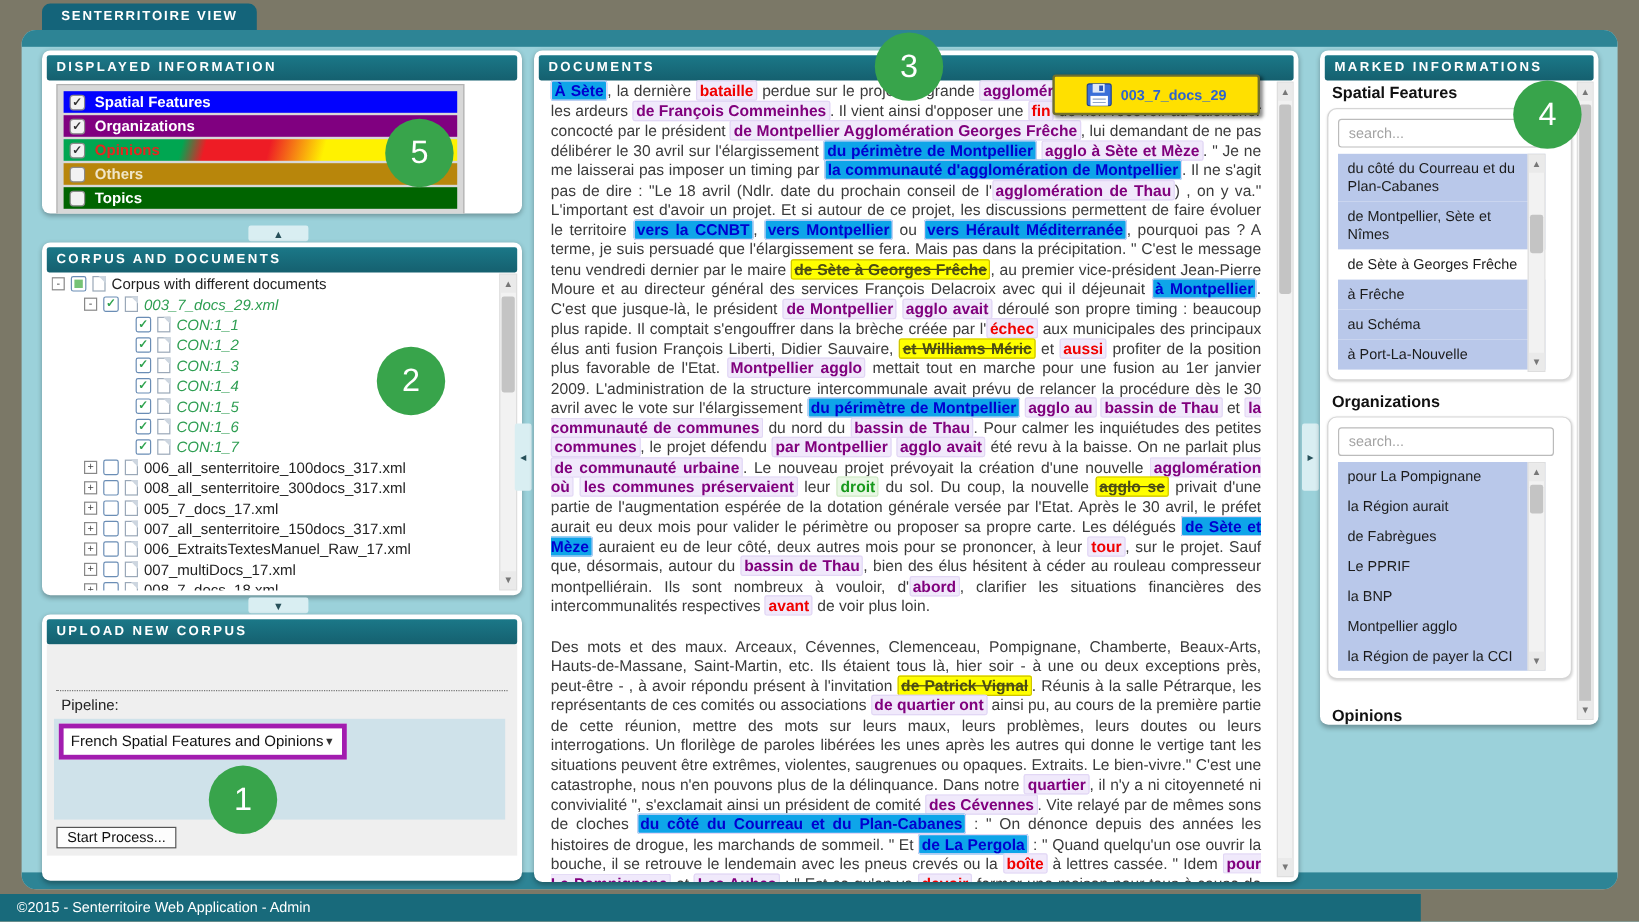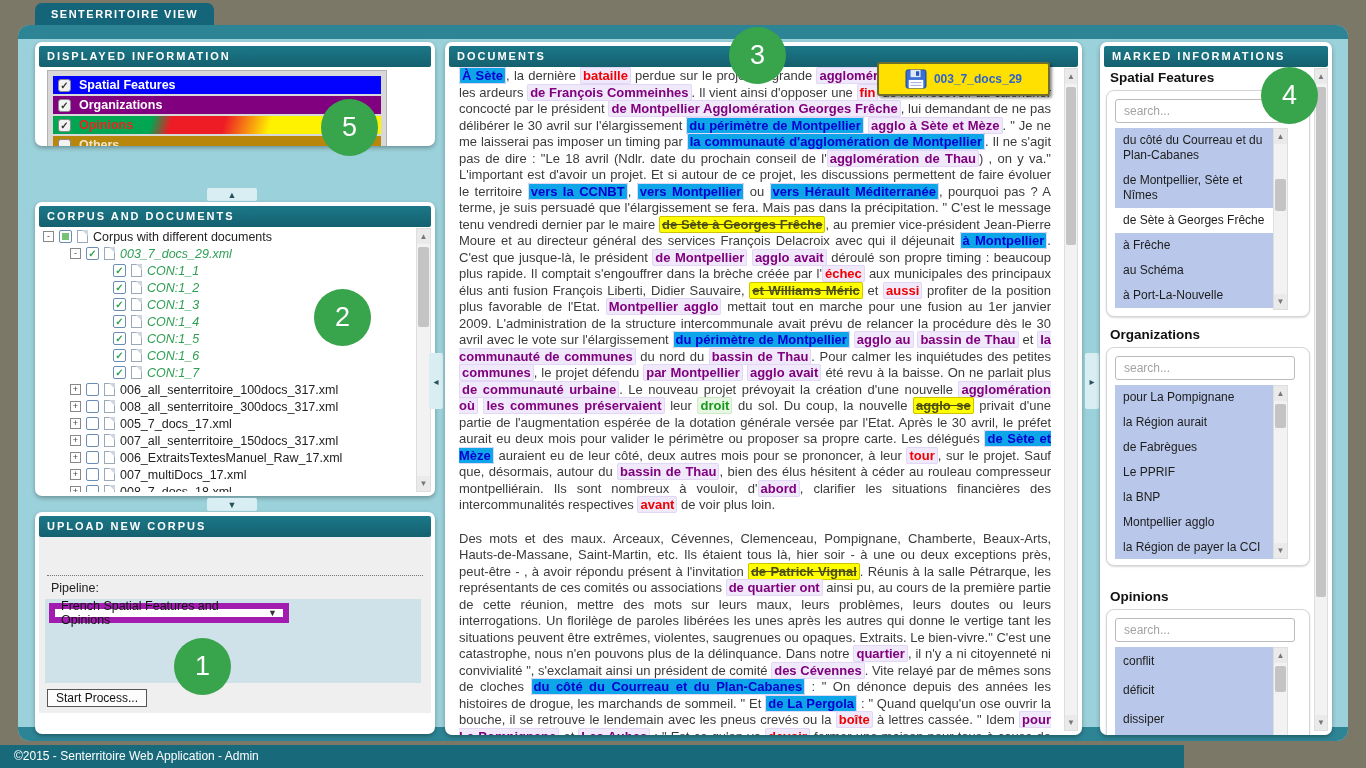--- a/index.html
+++ b/index.html
@@ -15,25 +15,25 @@
   .container { position:absolute; left:18px; top:25px; width:1330px; height:716px;
                background:#9bd1da; border-radius:12px; overflow:hidden; }
   .band-top { position:absolute; left:0; top:0; width:1330px; height:14px; background:#2d8495; }
   .band-bottom { position:absolute; left:0; top:702px; width:1330px; height:14px; background:#2d8495; }
 
   
   .panel { position:absolute; background:#fff; border-radius:7px; padding:4px;
            box-shadow:0 2px 4px rgba(0,0,0,.3); overflow:hidden; }
   .phead { background:linear-gradient(#1b7888,#15606f); color:#fff; font-size:11px; font-weight:bold;
            letter-spacing:2px; padding:4px 8px; border-radius:2px; height:21px; }
-  .p-disp   { left:17px;  top:17px;  width:400px; height:104px; }
+  .p-disp   { left:17px;  top:17px;  width:400px; height:136px; }
   .p-corpus { left:17px;  top:177px; width:400px; height:294px; }
   .p-upload { left:17px;  top:487px; width:400px; height:222px; }
   .p-docs   { left:427px; top:17px;  width:637px; height:693px; }
-  .p-marked { left:1082px;top:17px;  width:232px; height:693px; }
+  .p-marked { left:1082px;top:17px;  width:232px; height:562px; }
 
   
   .h-handle { position:absolute; width:50px; height:13px; background:#d9eef2; color:#27505a;
               display:flex; align-items:center; justify-content:center; font-size:9px; border-radius:2px; }
   .hh1 { left:189px; top:163px; }
   .hh2 { left:189px; top:473px; }
   .v-handle { position:absolute; width:14px; height:56px; background:#d9eef2; color:#27505a;
               display:flex; align-items:center; justify-content:center; font-size:10px; border-radius:2px; }
   .vhl { left:411px; top:328px; }
   .vhr { left:1067px; top:328px; }
@@ -67,22 +67,22 @@
   .tlabel.active { color:#2e9e52; font-style:italic; }
 
   
   .up-body { position:absolute; left:4px; top:25px; width:392px; height:176px; background:#efefef; font-size:12.5px; }
   .btn { background:linear-gradient(#fbfbfb,#dcdcdc); border:1px solid #8a8a8a; border-radius:3px;
          padding:2px 10px; font-size:12.5px; font-family:inherit; color:#222; }
   .up-row1 { position:absolute; left:12px; top:8px; display:flex; align-items:center; gap:14px; }
   .up-sep { position:absolute; left:8px; right:8px; top:38px; border-bottom:1px dotted #777; }
   .pipe-label { position:absolute; left:12px; top:44px; color:#222; }
   .pipe-area { position:absolute; left:6px; top:62px; width:376px; height:84px; background:#cfe2ea; }
-  .selectbox { position:absolute; left:4px; top:4px; width:240px; height:20px; background:#fff;
-               border:6px solid #a21caf; font-size:12.5px; display:flex; align-items:center; padding:0 6px;
+  .selectbox { position:absolute; left:4px; top:4px; width:240px; height:30px; background:#fff;
+               border:4px solid #a21caf; font-size:12.5px; display:flex; align-items:center; padding:0 6px;
                justify-content:space-between; color:#111; }
   .selectbox .caret { font-size:9px; color:#333; }
   .desc { position:absolute; left:250px; top:2px; width:124px; height:80px; border:1px solid #999;
           background:#e7e7e7; color:#909090; font-size:11.5px; padding:1px 4px; line-height:1.2; }
   .desc legend { font-size:12px; color:#555; padding:0 2px; }
   .start-btn { position:absolute; left:8px; top:152px; background:#fdfdfd; border:1px solid #555;
                padding:1px 8px; font-size:12px; font-family:inherit; color:#111; }
 
   
   .doc-text { position:absolute; left:14px; top:26px; width:592px; font-size:13px; line-height:1.27;

